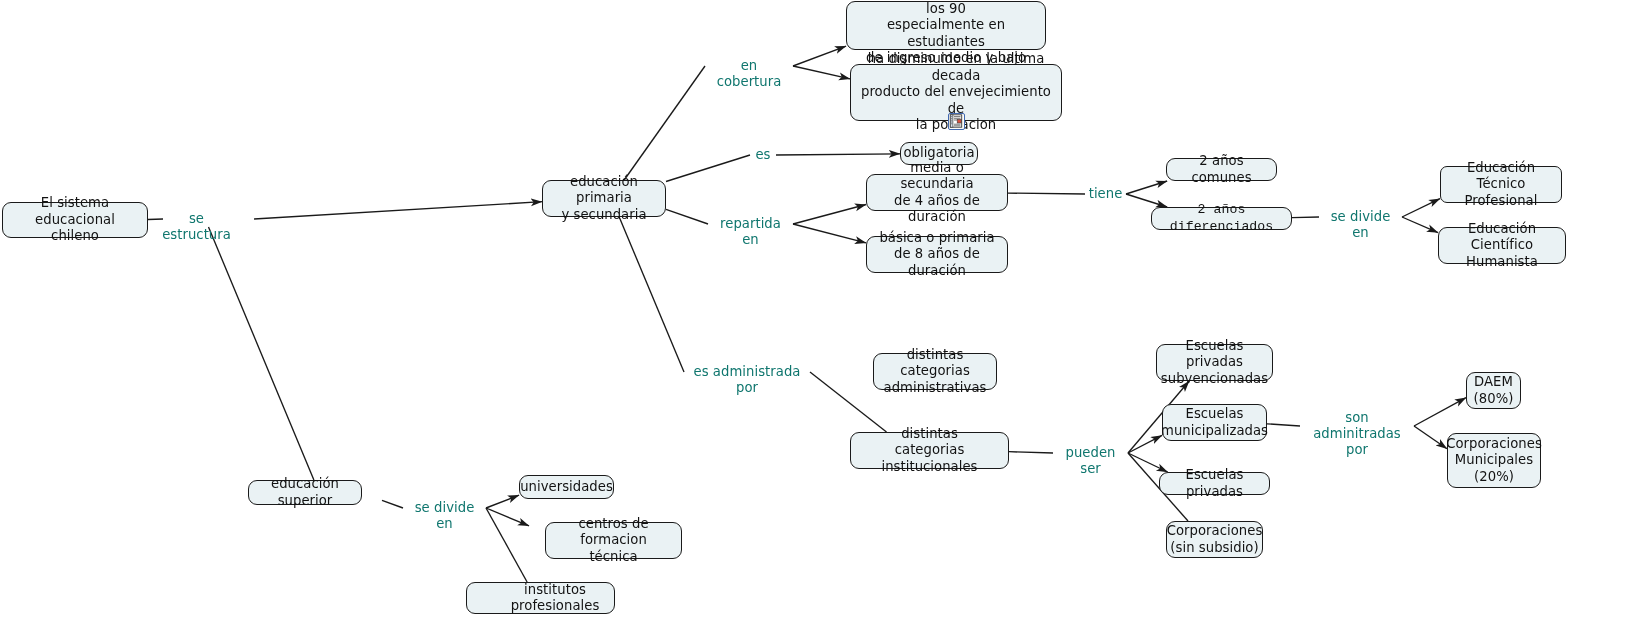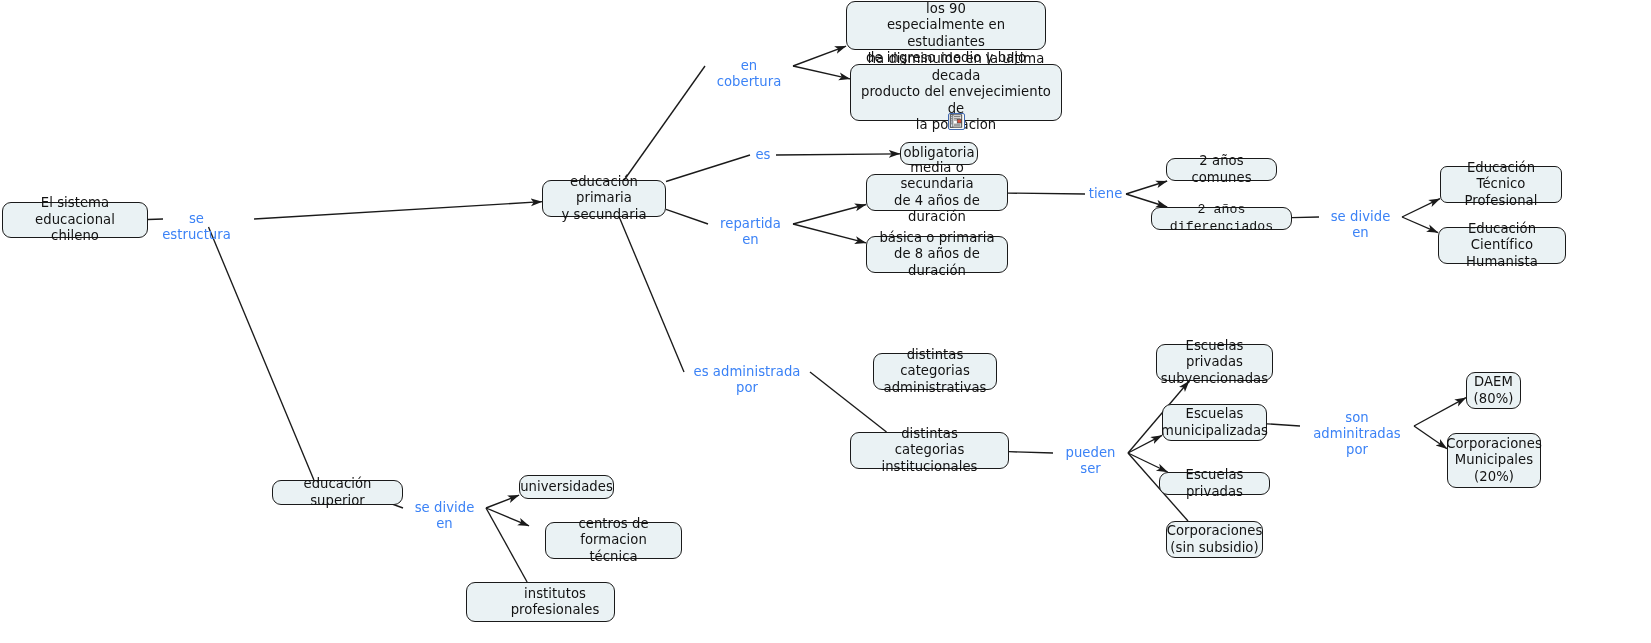--- a/index.html
+++ b/index.html
@@ -39,21 +39,21 @@
     display: flex;
     align-items: center;
     justify-content: center;
     padding: 3px 8px;
     white-space: pre-line;
     letter-spacing: 0.05px;
   }
   .link-label {
     position: absolute;
     box-sizing: border-box;
-    color: #3b82f6;
+    color: #0f766e;
     font-size: 13.2px;
     line-height: 16px;
     text-align: center;
     background: transparent;
     white-space: pre-line;
     letter-spacing: 0.05px;
   }
   .attach-icon {
     position: absolute;
     width: 17px;
@@ -142,25 +142,25 @@
       <div class="node" style="left: 1162px; top: 404px; width: 105px; height: 37px;">Escuelas
 municipalizadas</div>
       <div class="node" style="left: 1159px; top: 472px; width: 111px; height: 23px;">Escuelas privadas</div>
       <div class="node" style="left: 1166px; top: 521px; width: 97px; height: 37px;">Corporaciones
 (sin subsidio)</div>
       <div class="node" style="left: 1466px; top: 372px; width: 55px; height: 37px;">DAEM
 (80%)</div>
       <div class="node" style="left: 1447px; top: 433px; width: 94px; height: 55px;">Corporaciones
 Municipales
 (20%)</div>
-      <div class="node" style="left: 272px; top: 480px; width: 131px; height: 25px;">educación superior</div>
+      <div class="node" style="left: 248px; top: 480px; width: 114px; height: 25px;">educación superior</div>
       <div class="node" style="left: 519px; top: 475px; width: 95px; height: 24px;">universidades</div>
       <div class="node" style="left: 529px; top: 522px; width: 137px; height: 37px; margin-left: 16px;">centros de formacion
 técnica</div>
-      <div class="node" style="left: 466px; top: 582px; width: 149px; height: 40px; padding-left: 37px;">institutos profesionales</div>
+      <div class="node" style="left: 466px; top: 582px; width: 149px; height: 32px; padding-left: 37px;">institutos profesionales</div>
     </div>
   <div id="labels-group">
       <div class="link-label" style="left: 154px; top: 211px; width: 85px; text-align: center;">se estructura</div>
       <div class="link-label" style="left: 708px; top: 58px; width: 82px;">en cobertura</div>
       <div class="link-label" style="left: 753px; top: 147px; width: 20px;">es</div>
       <div class="link-label" style="left: 711px; top: 216px; width: 79px;">repartida en</div>
       <div class="link-label" style="left: 1088px; top: 186px; width: 35px;">tiene</div>
       <div class="link-label" style="left: 1322px; top: 209px; width: 77px;">se divide en</div>
       <div class="link-label" style="left: 687px; top: 364px; width: 120px;">es administrada por</div>
       <div class="link-label" style="left: 1056px; top: 445px; width: 69px;">pueden ser</div>

